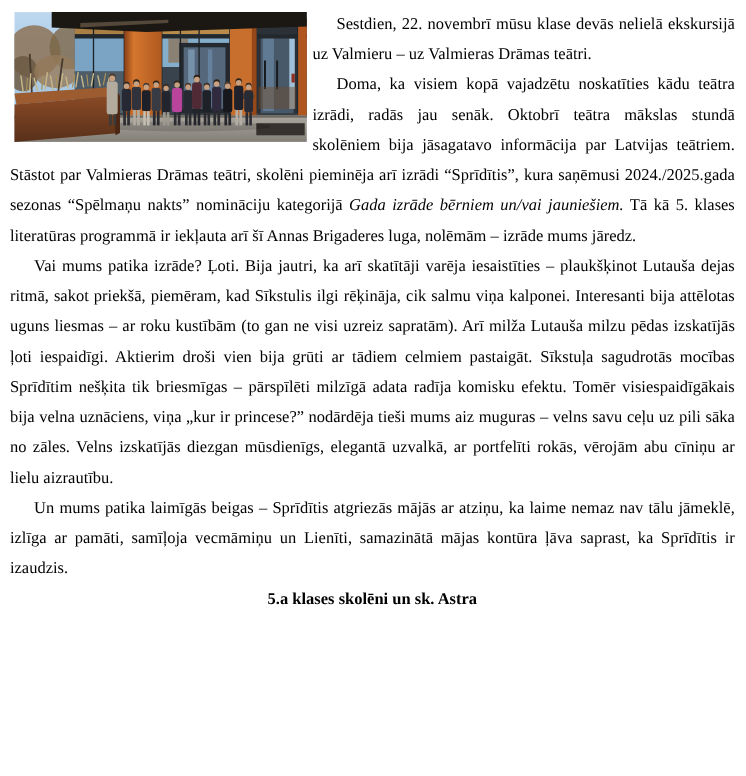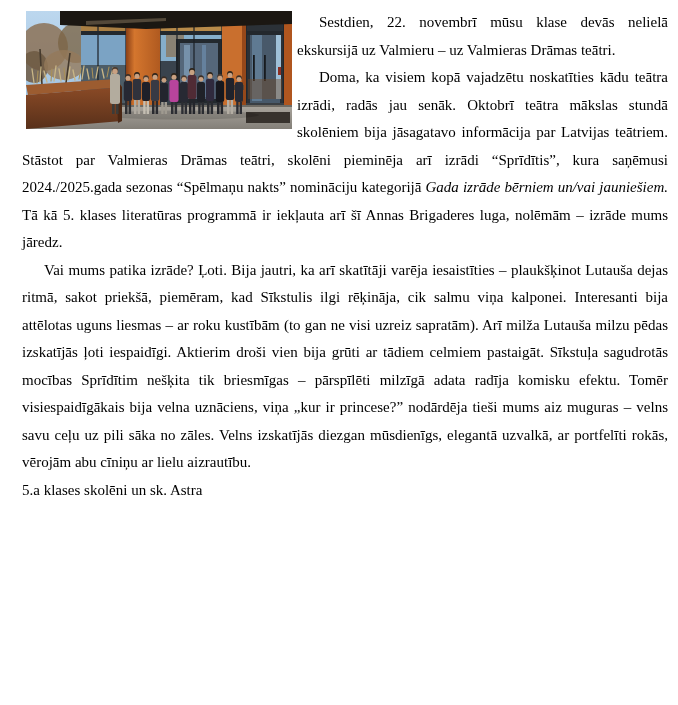--- a/index.html
+++ b/index.html
@@ -1,23 +1,23 @@
 <!DOCTYPE html>
 <html lang="lv"><head>
 <meta charset="utf-8">
 <style>
   html,body{margin:0;padding:0;background:#ffffff;}
   body{width:678px;height:705px;overflow:hidden;
        font-family:"Liberation Serif","DejaVu Serif",serif;
        font-size:15px;line-height:27.5px;color:#000;}
-  .page{box-sizing:border-box;width:678px;height:705px;padding:9px 10px 0 22px;overflow:hidden;}
+  .page{box-sizing:border-box;width:678px;height:705px;padding:9px 10px 0 9px;overflow:hidden;}
   .photo-float{float:left;width:266px;height:118px;margin:2px 5px 10px 4px;}
   .photo-float svg{display:block;width:266px;height:118px;}
   p.para{margin:0;text-align:justify;text-indent:22px;}
-  p.sig{margin:0;text-align:left;text-indent:0;}
+  p.sig{margin:0;text-align:center;text-indent:0;font-weight:bold;}
   em.cat{font-style:italic;}
 </style>
 </head>
 <body>
 
 <div class="page">
 
   <div class="photo-float" role="img" aria-label="Klases kopbilde pie Valmieras Drāmas teātra ieejas">
     <svg viewBox="0 0 266 118" xmlns="http://www.w3.org/2000/svg">
       <defs>
@@ -214,18 +214,19 @@
       </g>
     </svg>
   </div>
 
   <p class="para"><span>Sestdien, 22. novembrī mūsu klase devās nelielā ekskursijā uz Valmieru – uz Valmieras Drāmas teātri.</span></p>
 
   <p class="para"><span>Doma, ka visiem kopā vajadzētu noskatīties kādu teātra izrādi, radās jau senāk. Oktobrī teātra mākslas stundā skolēniem bija jāsagatavo informācija par Latvijas teātriem. Stāstot par Valmieras Drāmas teātri, skolēni pieminēja arī izrādi “Sprīdītis”, kura saņēmusi 2024./2025.gada sezonas “Spēlmaņu nakts” nomināciju kategorijā </span><em class="cat">Gada izrāde bērniem un/vai jauniešiem.</em><span> Tā kā 5. klases literatūras programmā ir iekļauta arī šī Annas Brigaderes luga, nolēmām – izrāde mums jāredz.</span></p>
 
   <p class="para"><span>Vai mums patika izrāde? Ļoti. Bija jautri, ka arī skatītāji varēja iesaistīties – plaukšķinot Lutauša dejas ritmā, sakot priekšā, piemēram, kad Sīkstulis ilgi rēķināja, cik salmu viņa kalponei. Interesanti bija attēlotas uguns liesmas – ar roku kustībām (to gan ne visi uzreiz sapratām). Arī milža Lutauša milzu pēdas izskatījās ļoti iespaidīgi. Aktierim droši vien bija grūti ar tādiem celmiem  pastaigāt. Sīkstuļa sagudrotās mocības Sprīdītim nešķita tik briesmīgas – pārspīlēti milzīgā adata radīja komisku efektu. Tomēr visiespaidīgākais bija velna uznāciens, viņa „kur ir princese?” nodārdēja tieši mums aiz muguras – velns savu ceļu uz pili sāka no zāles. Velns izskatījās diezgan mūsdienīgs, elegantā uzvalkā, ar portfelīti rokās, vērojām abu cīniņu ar lielu aizrautību.</span></p>
 
+  <p class="para"><span>Un mums patika laimīgās beigas – Sprīdītis atgriezās mājās ar atziņu, ka laime nemaz nav tālu jāmeklē, izlīga ar pamāti, samīļoja vecmāmiņu un Lienīti, samazinātā mājas kontūra ļāva saprast, ka Sprīdītis ir izaudzis.</span></p>
 
 
 
   <p class="sig">5.a klases skolēni un sk. Astra</p>
 
 </div>
 
 </body></html>

